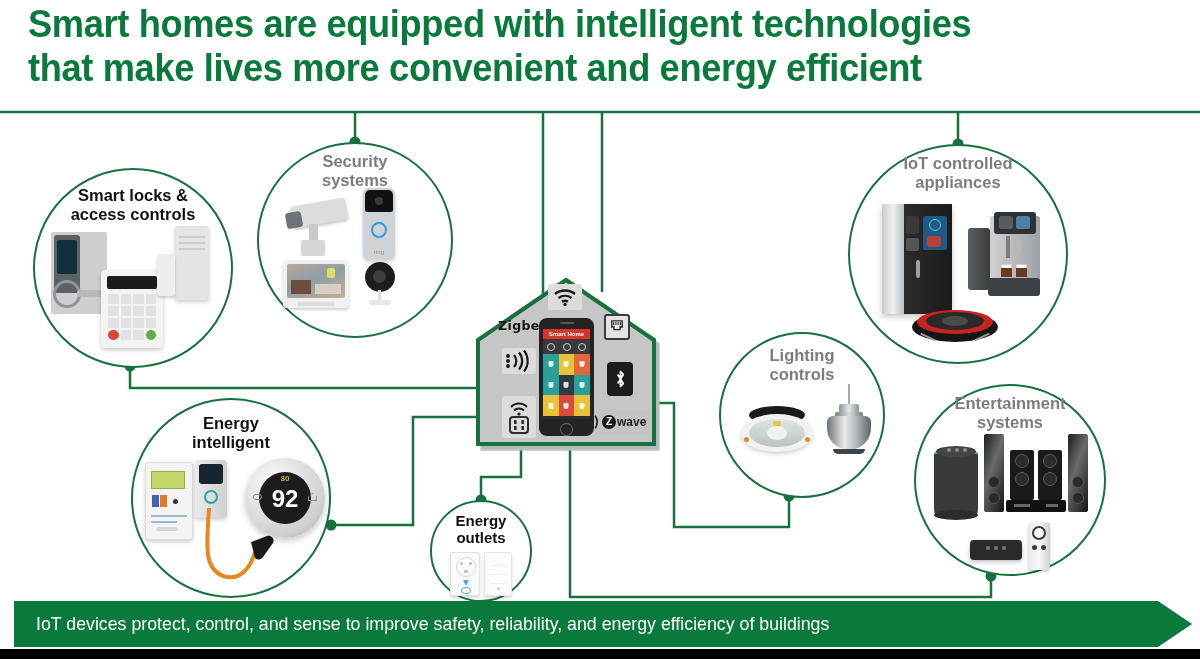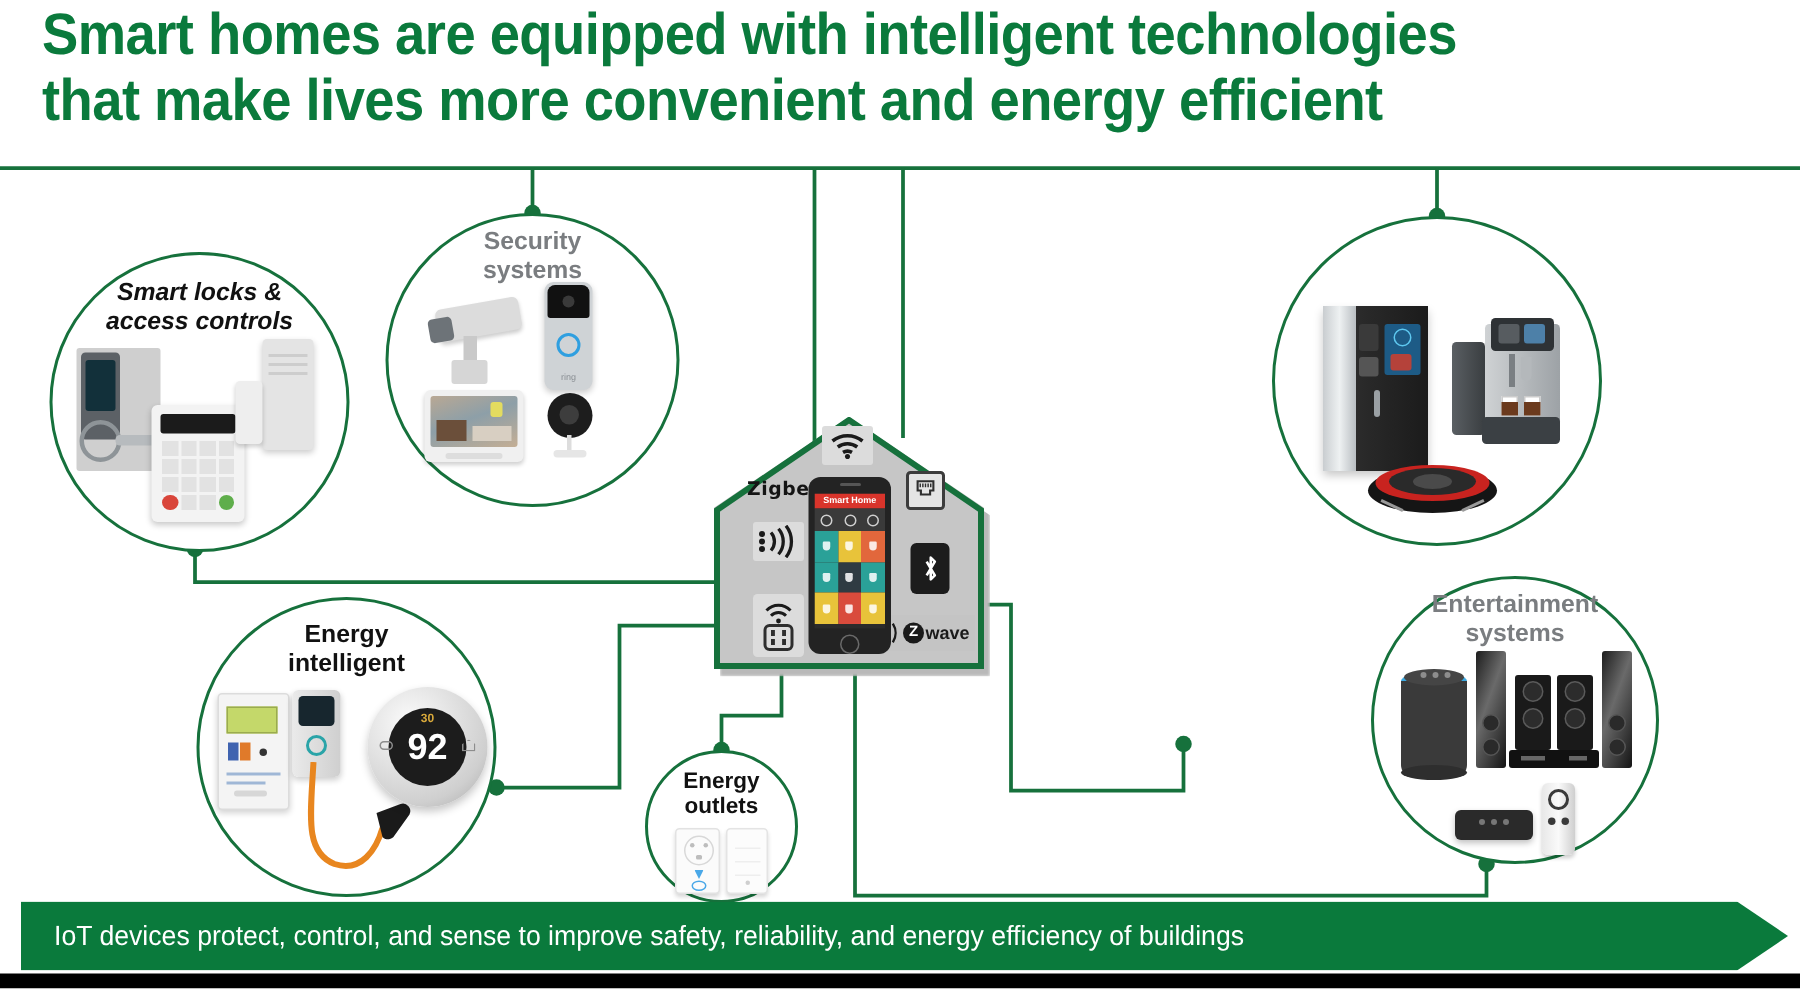--- a/index.html
+++ b/index.html
@@ -123,21 +123,21 @@
       <circle cx="355" cy="142" r="5.5"></circle>
       <circle cx="958" cy="144" r="5.5"></circle>
       <circle cx="130" cy="366" r="5.5"></circle>
       <circle cx="331" cy="525" r="5.5"></circle>
       <circle cx="481" cy="500" r="5.5"></circle>
       <circle cx="789" cy="496" r="5.5"></circle>
       <circle cx="991" cy="576" r="5.5"></circle>
     </g>
   </svg>
 
-  <div class="node" style="left:33px; top:168px; width:200px; height:200px;font-style:italic;">
+  <div class="node" style="left:33px; top:168px; width:200px; height:200px;">
     <div class="lbl black" style="top:16px;">
       <span>Smart locks &amp;</span><br>
       <span>access controls</span>
     </div>
 
     <div class="art" style="left:16px; top:62px; width:56px; height:82px; background:#cfcfcf; border-radius:2px;">
       <div style="position:absolute;left:3px;top:3px;width:26px;height:58px;background:#5c6166;border-radius:3px;"></div>
       <div style="position:absolute;left:6px;top:8px;width:20px;height:34px;background:#12303a;border-radius:2px;"></div>
       <div style="position:absolute;left:2px;top:48px;width:28px;height:28px;border:3px solid #8e9498;border-radius:50%;"></div>
       <div style="position:absolute;left:26px;top:58px;width:28px;height:7px;background:#b7bbbe;border-radius:3px;"></div>
@@ -207,20 +207,24 @@
 
     <div class="art" style="left:100px; top:118px; width:42px; height:46px;">
       <div style="position:absolute;left:6px;top:0;width:30px;height:30px;background:#1d1d1d;border-radius:50%;"></div>
       <div style="position:absolute;left:14px;top:8px;width:13px;height:13px;background:#3d3d3d;border-radius:50%;"></div>
       <div style="position:absolute;left:19px;top:28px;width:3px;height:12px;background:#ddd;"></div>
       <div style="position:absolute;left:10px;top:38px;width:22px;height:5px;background:#e6e6e6;border-radius:3px;"></div>
     </div>
   </div>
 
   <div class="node" style="left:848px; top:144px; width:220px; height:220px;">
+    <div class="lbl gray" style="top:8px;">
+      <span>IoT controlled</span><br>
+      <span>appliances</span>
+    </div>
 
     <div class="art" style="left:32px; top:58px; width:70px; height:110px; box-shadow:0 3px 6px rgba(0,0,0,.22);">
       <div style="position:absolute;left:0;top:0;width:22px;height:110px;background:linear-gradient(90deg,#c9cdd0,#eef1f2,#b9bec2);"></div>
       <div style="position:absolute;left:22px;top:0;width:48px;height:110px;background:linear-gradient(90deg,#2b2b2b,#1b1b1b);"></div>
       <div style="position:absolute;left:24px;top:12px;width:13px;height:18px;background:#3a3a3a;border-radius:2px;"></div>
       <div style="position:absolute;left:24px;top:34px;width:13px;height:13px;background:#555;border-radius:2px;"></div>
       <div style="position:absolute;left:41px;top:12px;width:24px;height:34px;background:#1d5b86;border-radius:2px;"></div>
       <div style="position:absolute;left:47px;top:15px;width:12px;height:12px;border:1.5px solid #5ec8f0;border-radius:50%;"></div>
       <div style="position:absolute;left:45px;top:32px;width:14px;height:11px;background:#b5423a;border-radius:2px;"></div>
       <div style="position:absolute;left:34px;top:56px;width:4px;height:18px;background:#9aa0a4;border-radius:2px;"></div>
@@ -304,20 +308,44 @@
       <div style="position:absolute;left:10px;top:34px;width:10px;height:7px;border:1.4px solid #4aa8e8;border-radius:50%;"></div>
     </div>
     <div class="art" style="left:52px; top:50px; width:28px; height:44px; background:#fcfcfc; border:1px solid #e4e4e4; border-radius:3px; box-shadow:0 2px 3px rgba(0,0,0,.16);">
       <div style="position:absolute;left:5px;top:5px;width:17px;height:8px;border-bottom:1px solid #eee;"></div>
       <div style="position:absolute;left:5px;top:14px;width:17px;height:8px;border-bottom:1px solid #eee;"></div>
       <div style="position:absolute;left:5px;top:23px;width:17px;height:8px;border-bottom:1px solid #eee;"></div>
       <div style="position:absolute;left:12px;top:34px;width:3px;height:3px;background:#cfcfcf;border-radius:50%;"></div>
     </div>
   </div>
 
+  <div class="node" style="left:719px; top:332px; width:166px; height:166px;">
+    <div class="lbl gray" style="top:12px;">
+      <span>Lighting</span><br>
+      <span>controls</span>
+    </div>
+    <div class="art" style="left:20px; top:72px; width:72px; height:48px;">
+      <div style="position:absolute;left:8px;top:0;width:56px;height:18px;background:#1a1a1a;border-radius:50%;"></div>
+      <div style="position:absolute;left:0;top:8px;width:72px;height:38px;background:#f2f2f2;border-radius:50%;box-shadow:0 2px 4px rgba(0,0,0,.18);"></div>
+      <div style="position:absolute;left:8px;top:13px;width:56px;height:28px;background:linear-gradient(180deg,#dfe6e3,#b8c4bf);border-radius:50%;"></div>
+      <div style="position:absolute;left:26px;top:20px;width:20px;height:14px;background:#eef3ef;border-radius:50%;"></div>
+      <div style="position:absolute;left:32px;top:15px;width:8px;height:5px;background:#e8c83a;border-radius:2px;"></div>
+      <div style="position:absolute;left:3px;top:31px;width:5px;height:5px;background:#d98b2a;border-radius:50%;"></div>
+      <div style="position:absolute;right:3px;top:31px;width:5px;height:5px;background:#d98b2a;border-radius:50%;"></div>
+    </div>
+    <div class="art" style="left:104px; top:50px; width:48px; height:74px;">
+      <div style="position:absolute;left:23px;top:0;width:1.5px;height:22px;background:#aaa;"></div>
+      <div style="position:absolute;left:14px;top:20px;width:20px;height:10px;background:linear-gradient(90deg,#8d9296,#e3e7ea,#8d9296);border-radius:2px;"></div>
+      <div style="position:absolute;left:10px;top:28px;width:28px;height:6px;background:linear-gradient(90deg,#777c80,#d9dee1,#777c80);border-radius:2px;"></div>
+      <div style="position:absolute;left:2px;top:32px;width:44px;height:34px;
+                  background:linear-gradient(90deg,#6f7478,#e8ecef 40%,#aab0b4 70%,#5e6367);
+                  border-radius:6px 6px 22px 22px;"></div>
+      <div style="position:absolute;left:8px;bottom:4px;width:32px;height:5px;background:#3f4448;border-radius:0 0 12px 12px;"></div>
+    </div>
+  </div>
 
   <div class="node" style="left:914px; top:384px; width:192px; height:192px;">
     <div class="lbl gray" style="top:8px;">
       <span>Entertainment</span><br>
       <span>systems</span>
     </div>
 
     <div class="art" style="left:18px; top:62px; width:44px; height:74px;">
       <div style="position:absolute;left:0;top:0;width:44px;height:12px;background:#3aa8e0;border-radius:50%;"></div>
       <div style="position:absolute;left:0;top:6px;width:44px;height:64px;background:#3a3a3a;border-radius:0 0 8px 8px;"></div>

